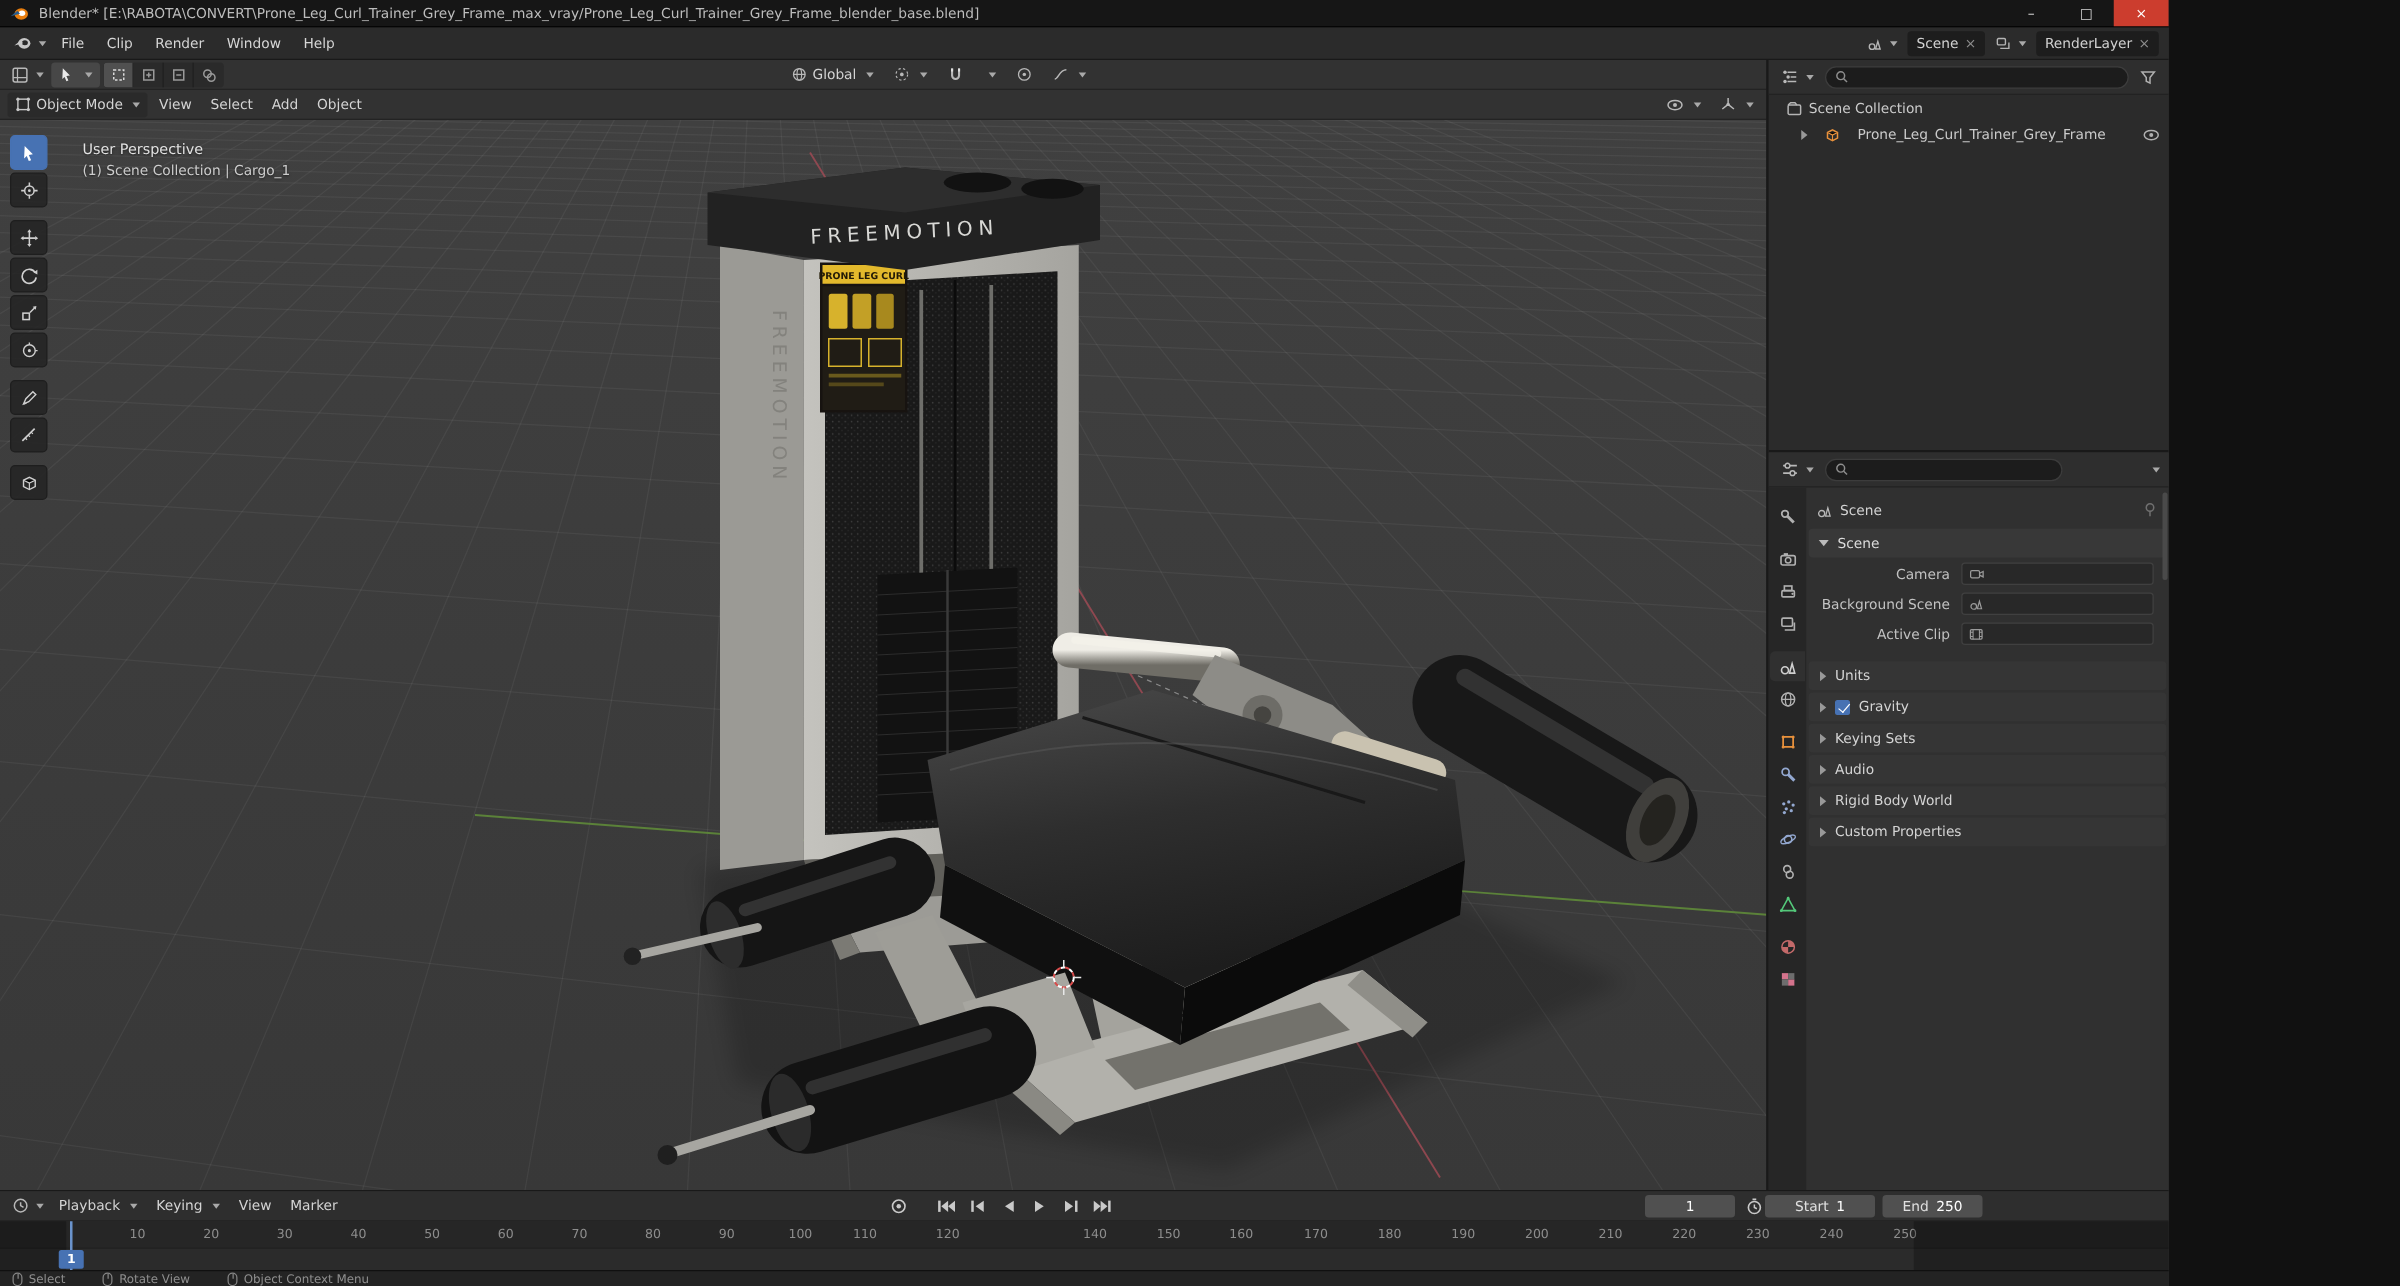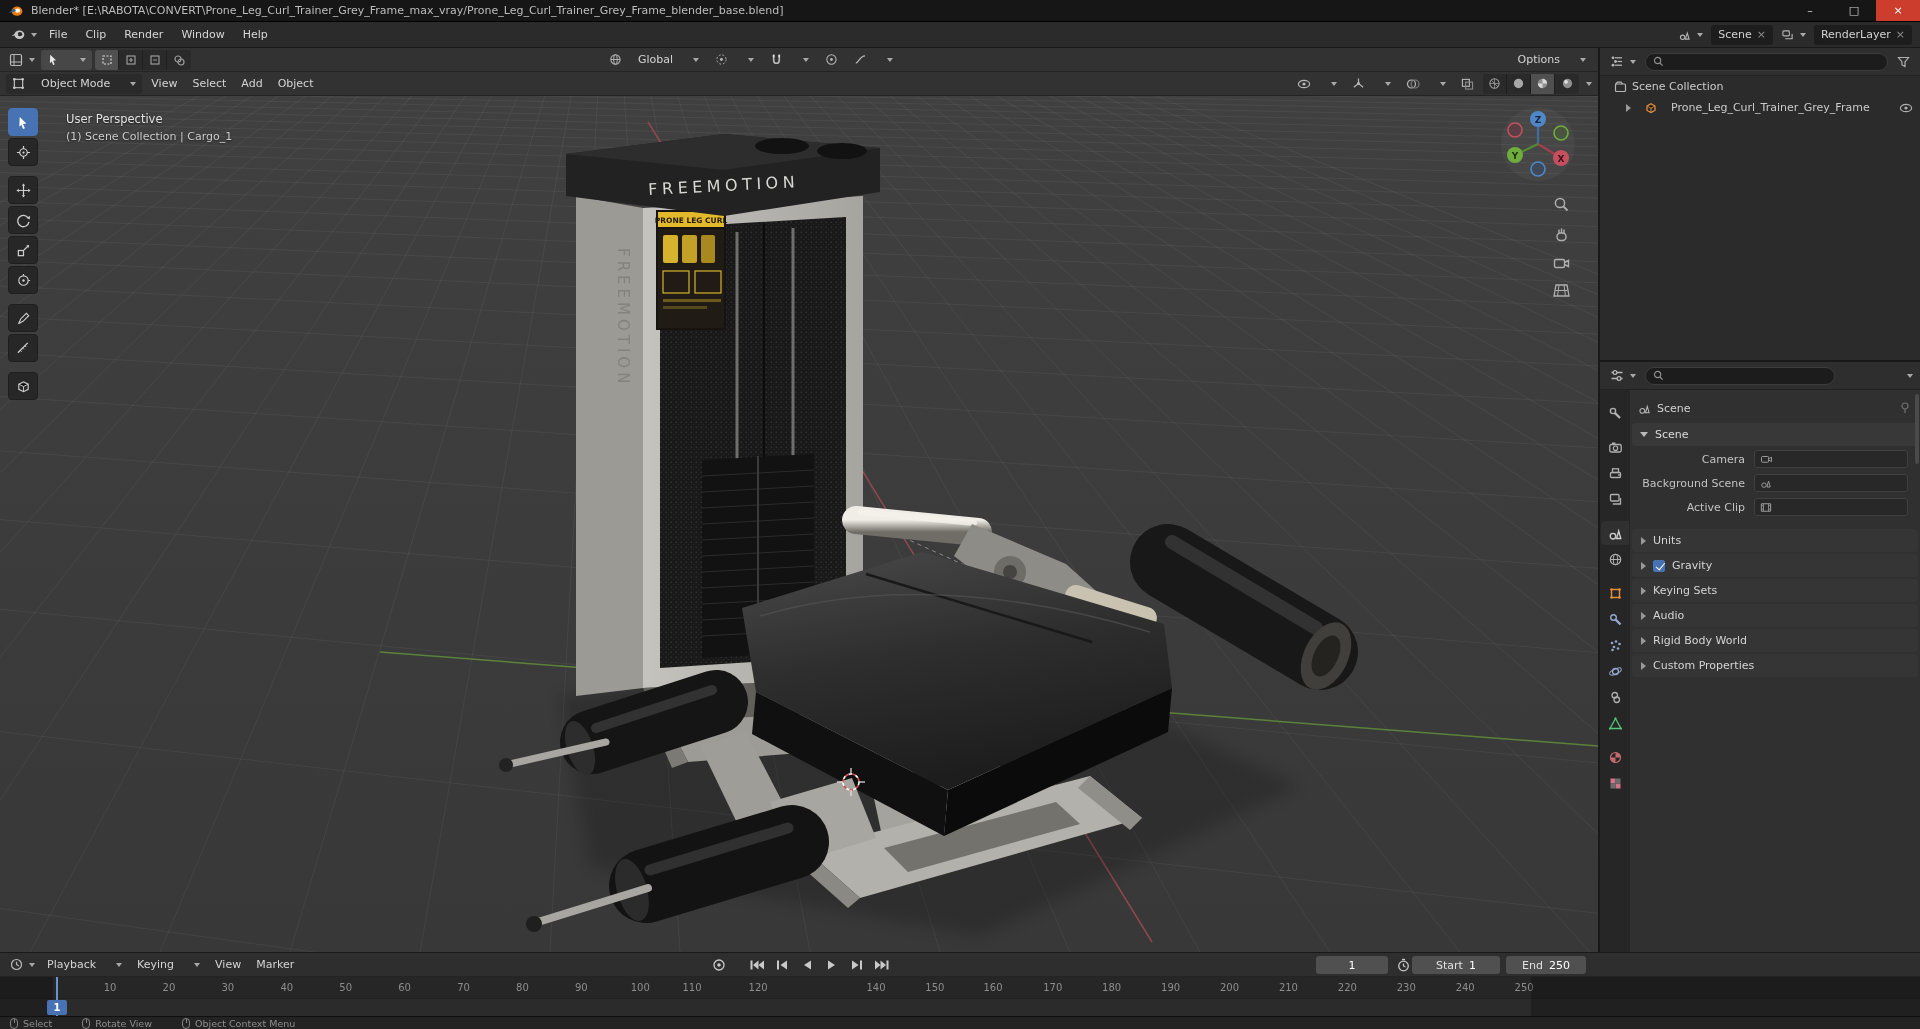--- a/index.html
+++ b/index.html
@@ -1,18 +1,18 @@
 <!DOCTYPE html>
 <html><head>
 <meta charset="utf-8">
 <style>
 *{box-sizing:border-box;margin:0;padding:0;}
 html,body{background:#111;}
 body{font-family:"DejaVu Sans","Liberation Sans",sans-serif;}
-.app{position:relative;width:1920px;height:1029px;background:#303030;overflow:hidden;font-size:11px;color:#cfcfcf;}
+.app{position:relative;width:1735px;height:1029px;background:#303030;overflow:hidden;font-size:11px;color:#cfcfcf;}
 svg{display:block;}
 
 .chev{width:0;height:0;border-left:3.5px solid transparent;border-right:3.5px solid transparent;border-top:4.5px solid #a9a9a9;display:inline-block;margin-left:4px;flex:none;}
 .tri-r{width:0;height:0;border-top:4px solid transparent;border-bottom:4px solid transparent;border-left:5px solid #999;display:inline-block;flex:none;}
 .tri-d{width:0;height:0;border-left:4px solid transparent;border-right:4px solid transparent;border-top:5px solid #bbb;display:inline-block;flex:none;}
 
 .titlebar{position:absolute;left:0;top:0;right:0;height:22px;background:#161616;display:flex;align-items:center;padding-left:8px;color:#bdbdbd;font-size:11px;border-bottom:1px solid #000;}
 .titlebar .title{margin-left:8px;white-space:nowrap;overflow:hidden;text-overflow:ellipsis;max-width:1500px;}
 .win-btns{margin-left:auto;display:flex;height:100%;}
 .win-btn{width:44px;height:100%;display:flex;align-items:center;justify-content:center;color:#d6d6d6;font-size:11px;}
@@ -24,21 +24,21 @@
 .ws-tab{padding:4px 11px 5px;color:#9e9e9e;border-radius:5px 5px 0 0;border-right:1px solid #242424;white-space:nowrap;}
 .ws-tab.active{background:#3f3f3f;color:#ececec;border-right-color:transparent;}
 .ws-add{padding:3px 8px 5px;color:#a5a5a5;}
 .tb-right{margin-left:auto;display:flex;align-items:center;gap:5px;}
 .chip{display:flex;align-items:center;gap:5px;background:#1d1d1d;height:20px;border-radius:3px;padding:0 7px;color:#d2d2d2;}
 .chip .x{color:#8d8d8d;font-size:11px;line-height:1;}
 .icon-btn{display:flex;align-items:center;gap:2px;padding:2px 3px;border-radius:3px;}
 
 .vp-col{position:absolute;left:0;top:48px;width:1598px;bottom:77px;background:#3c3c3c;}
 .vp-hdr{height:24px;background:#323232;border-bottom:1px solid #232323;display:flex;align-items:center;padding:0 6px;gap:3px;position:relative;}
-.hdr-btn{display:flex;align-items:center;gap:16px;padding:0 6px;height:20px;border-radius:3px;color:#d4d4d4;white-space:nowrap;justify-content:space-between;}
+.hdr-btn{display:flex;align-items:center;gap:4px;padding:0 6px;height:20px;border-radius:3px;color:#d4d4d4;white-space:nowrap;justify-content:space-between;}
 .hdr-btn.dark{background:#2a2a2a;}
 .hdr-btn.pressed{background:#474747;}
 .seg{display:flex;background:#2a2a2a;border-radius:3px;overflow:hidden;}
 .seg>*{border-radius:0;border-right:1px solid #1f1f1f;}
 .seg>*:last-child{border-right:none;}
 .seg .sm{width:24px;height:20px;display:flex;align-items:center;justify-content:center;}
 .seg .sm.on{background:#505050;}
 .hdr-center{position:absolute;left:47%;transform:translateX(-50%);display:flex;align-items:center;gap:4px;}
 .hdr-right{margin-left:auto;display:flex;align-items:center;gap:3px;}
 

